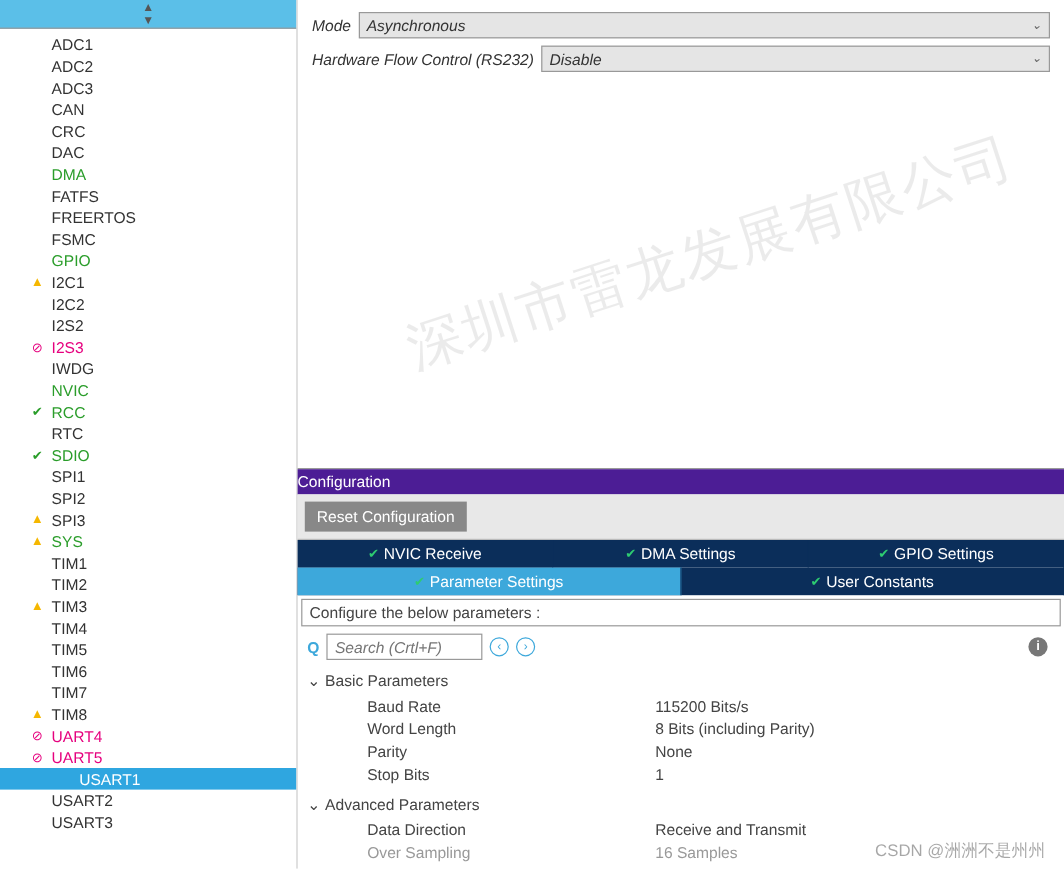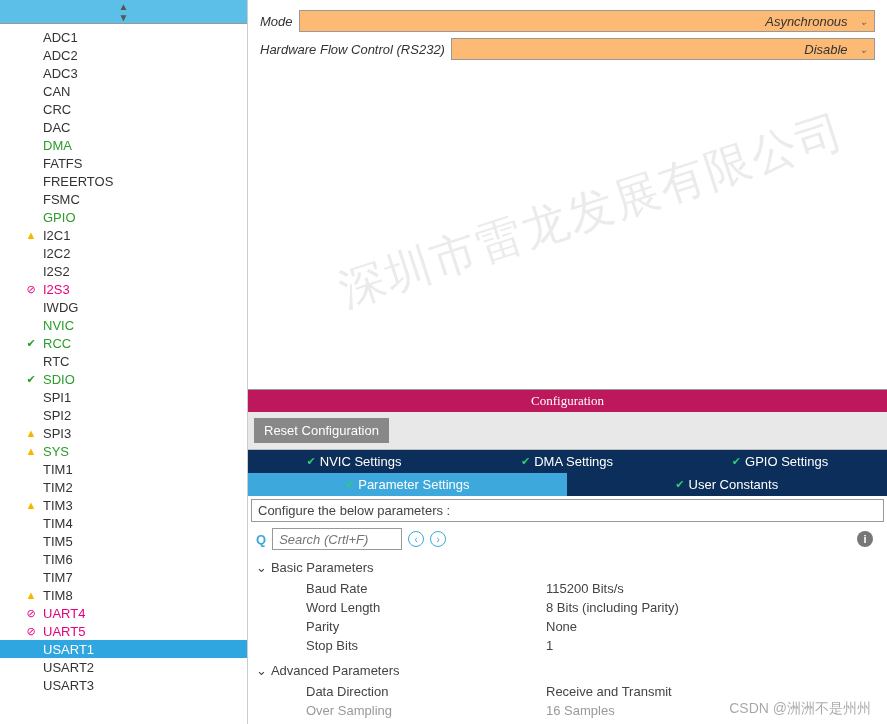--- a/index.html
+++ b/index.html
@@ -10,31 +10,31 @@
 .tree { padding: 4px 0; }
 .tree-item { display: flex; align-items: center; height: 18px; padding-left: 23px; cursor: pointer; }
 .tree-item.selected { background: #2fa6e0; color: #fff; }
 .status-icon { width: 16px; display: inline-block; text-align: center; font-size: 11px; }
 .status-warn { color: #f5b700; }
 .status-err { color: #e6007e; }
 .status-ok { color: #2a9d2a; }
 .item-label { padding-left: 4px; }
 .item-label.green { color: #2a9d2a; }
 .item-label.magenta { color: #e6007e; }
-.selected .item-label { color: #fff !important; }
+.selected .item-label { color: #fff !important; margin-left: 23px; }
 
 .main { flex: 1; display: flex; flex-direction: column; position: relative; }
 .mode-area { padding: 10px 12px; }
 .mode-row { display: flex; align-items: center; margin-bottom: 6px; font-style: italic; }
 .mode-row label { width: auto; margin-right: 6px; color: #333; }
-.mode-select { flex: 1; border: 1px solid #999; height: 22px; padding: 0 6px; display: flex; align-items: center; justify-content: flex-end; background: #fdba74; gap: 12px; }
+.mode-select { flex: 1; border: 1px solid #999; height: 22px; padding: 0 6px; display: flex; align-items: center; justify-content: space-between; background: #e5e5e5; gap: 12px; }
 .chev { color: #666; font-size: 10px; }
 
 .config-section { border-top: 1px solid #999; }
-.config-title-bar { background: #be185d; color: #fff; text-align: center; padding: 3px 0; font-size: 13px; font-family: Liberation Serif, serif; }
+.config-title-bar { background: #4c1d95; color: #fff; text-align: left; padding: 3px 0; font-size: 13px; }
 .config-toolbar { background: #e8e8e8; padding: 6px; border-bottom: 1px solid #bbb; }
 .reset-btn { background: #888; color: #fff; border: none; padding: 5px 10px; cursor: pointer; font-size: 13px; }
 .tabs-row { display: flex; background: #0b2e5a; }
 .tab { flex: 1; text-align: center; color: #fff; padding: 4px 0; font-size: 13px; cursor: pointer; border-right: 1px solid #0b2e5a; display: flex; justify-content: center; align-items: center; gap: 4px; }
 .tab.active { background: #3da8db; }
 .tab .check { color: #2ecc71; font-size: 11px; }
 .config-hint { border: 1px solid #999; margin: 3px 3px 0 3px; padding: 3px 6px; color: #444; }
 .search-row { display: flex; align-items: center; gap: 6px; padding: 6px 8px; }
 .search-icon { color: #3da8db; font-weight: bold; }
 .search-input { border: 1px solid #999; height: 22px; padding: 0 6px; width: 130px; font-style: italic; color: #0f766e; }
@@ -232,21 +232,21 @@
   <div style="flex:1"></div>
 
   <div class="config-section">
     <div class="config-title-bar">Configuration</div>
     <div class="config-toolbar">
       <button class="reset-btn">Reset Configuration</button>
     </div>
     <div class="tabs-row" id="tabs1">
         <div class="tab">
           <span class="check">✔</span>
-          <span>NVIC Settings</span>
+          <span>NVIC Receive</span>
         </div>
         <div class="tab">
           <span class="check">✔</span>
           <span>DMA Settings</span>
         </div>
         <div class="tab">
           <span class="check">✔</span>
           <span>GPIO Settings</span>
         </div>
       </div>

